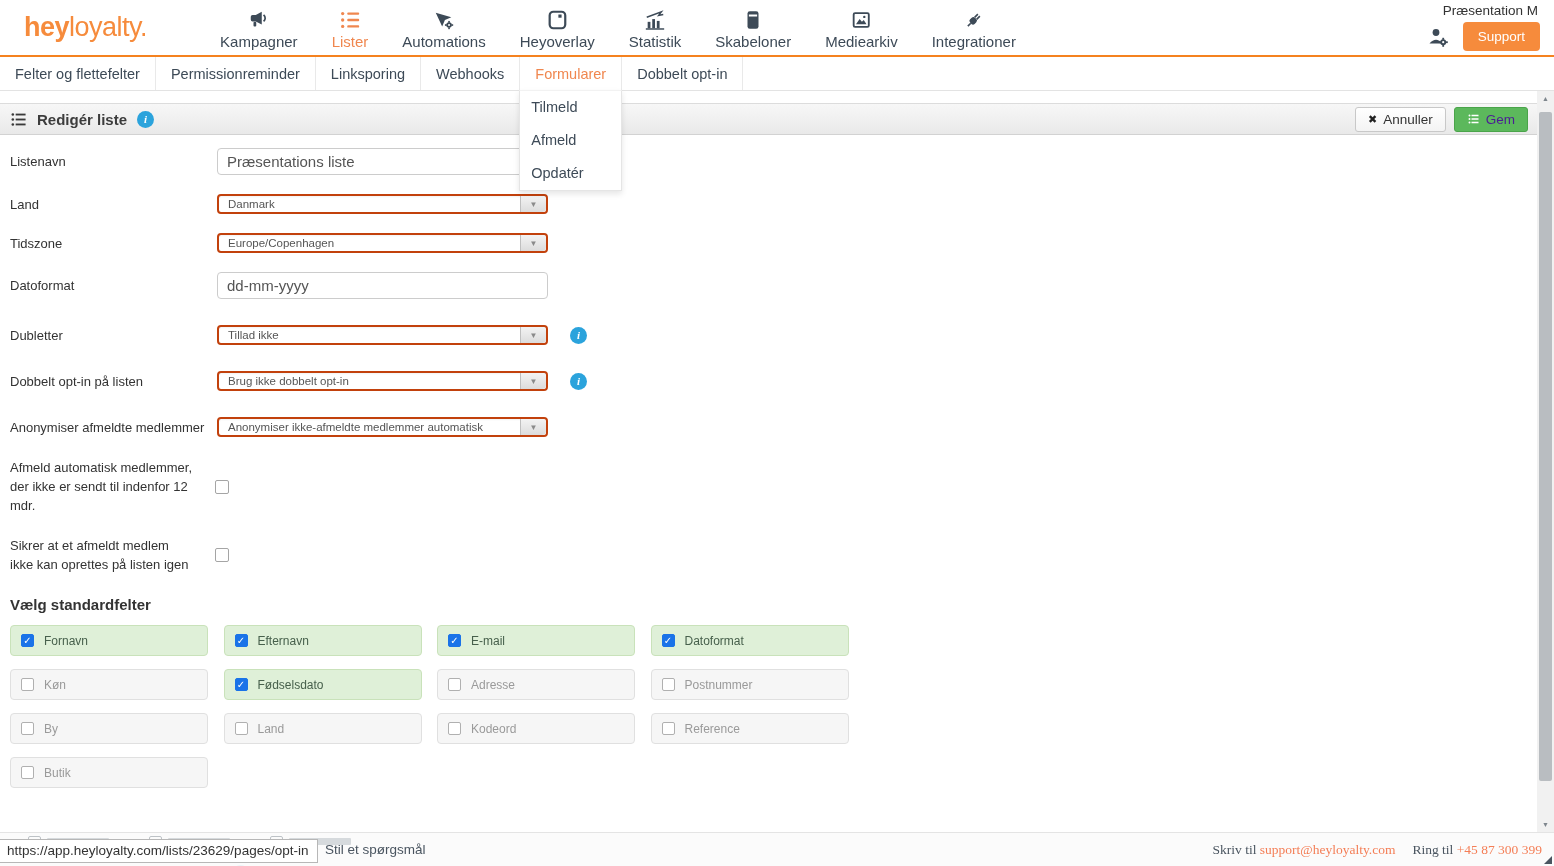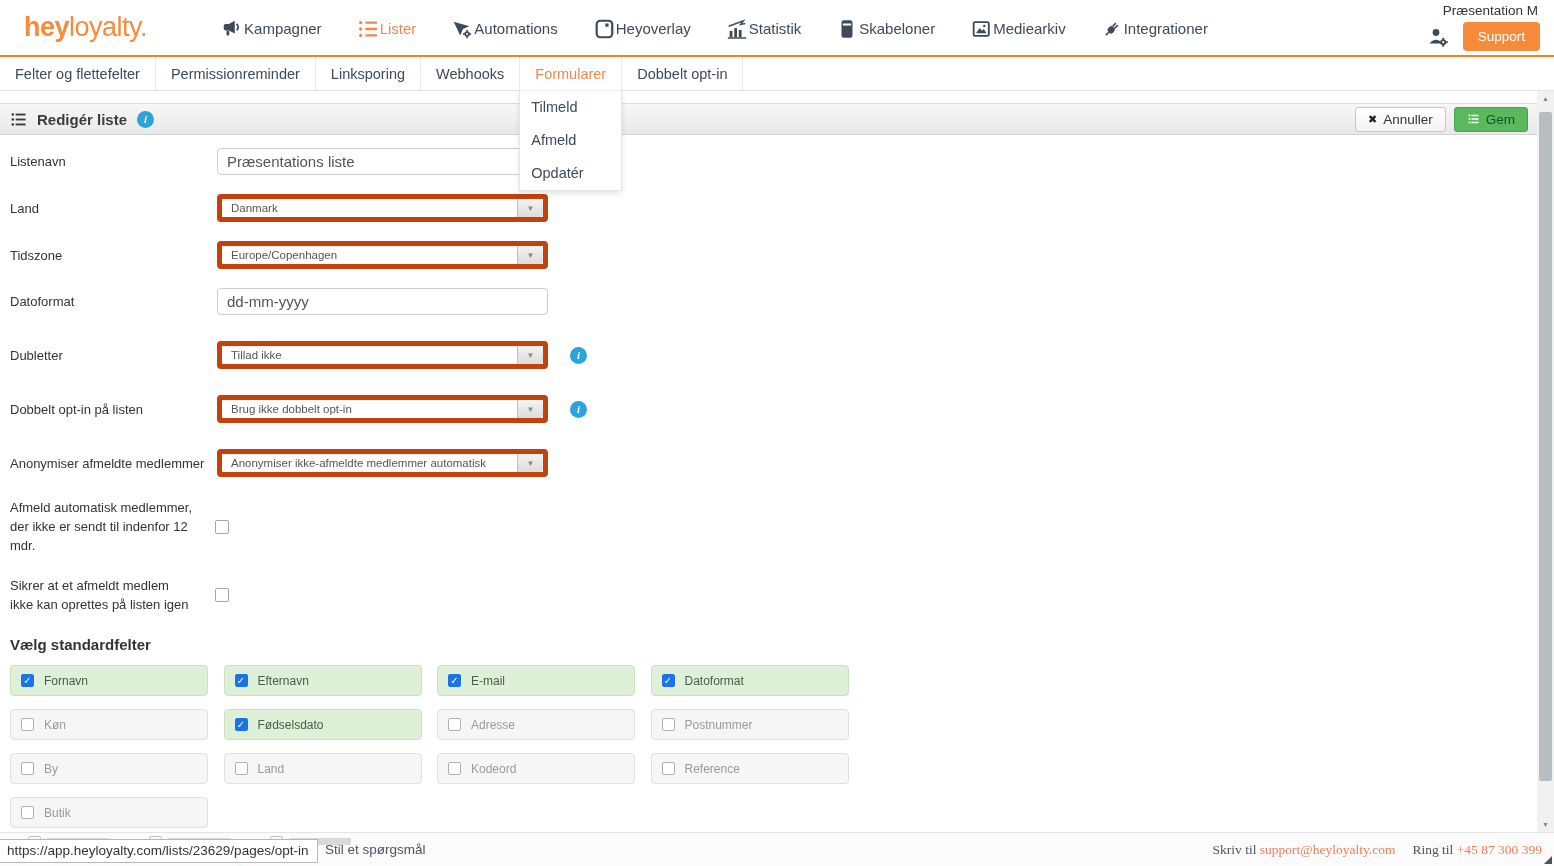--- a/index.html
+++ b/index.html
@@ -4,21 +4,21 @@
 <style>
   * { box-sizing: border-box; margin: 0; padding: 0; }
   html,body { width:1554px; height:866px; overflow:hidden; }
   body { font-family:"Liberation Sans", sans-serif; background:#fff; position:relative; color:#3d4a57; }
 
   
   .topnav { height:57px; background:#fff; border-bottom:2px solid #f5821f; display:flex; align-items:center; padding-left:24px; position:relative; z-index:30;gap:12px; }
   .logo { font-size:27px; color:#f68b3c; letter-spacing:-0.5px; cursor:pointer; white-space:nowrap; }
   .logo b { font-weight:700; }
   .main-menu { display:flex; margin-left:44px; }
-  .nav-item { display:flex; align-items:center; justify-content:center; padding:4px 17px 2px; cursor:pointer; color:#3d4a57; }
+  .nav-item { display:flex; flex-direction:column; align-items:center; justify-content:center; padding:4px 17px 2px; cursor:pointer; color:#3d4a57; }
   .nav-item .nicon { height:24px; display:flex; align-items:flex-end; justify-content:center; margin-bottom:2px; }
   .nav-item .nlabel { font-size:15px; line-height:17px; }
   .nav-item.active { color:#f0874f; }
   .topnav-right { position:absolute; right:14px; top:3px; text-align:right; }
   .acct-name { font-size:13.5px; color:#333; margin-bottom:4px; margin-right:2px; }
   .acct-row { display:flex; align-items:center; justify-content:flex-end; gap:12px; }
   .support-btn { background:#f68b3c; color:#fff; font-size:13.5px; padding:7px 15px; border:none; border-radius:4px; cursor:pointer; }
 
   
   .subnav { height:34px; background:#fff; border-bottom:1px solid #e3e3e3; display:flex; position:relative; z-index:25; }
@@ -28,33 +28,33 @@
   .dropdown-item { display:block; padding:8px 11px; font-size:14.5px; color:#3d4a57; cursor:pointer; height:33px; line-height:17px; }
 
   
   .content { position:relative; width:1537px; padding-top:12px; z-index:5; }
   .page-header { height:32px; background:linear-gradient(#f7f7f7,#e9e9e9); border-top:1px solid #dcdcdc; border-bottom:1px solid #d2d2d2; display:flex; align-items:center; padding:0 9px;justify-content:flex-end; }
   .page-title { font-size:15px; font-weight:700; color:#3c3c3c; margin-left:9px; }
   .hdr-actions { margin-left:auto; display:flex; gap:8px; }
   .btn { font-size:13.5px; border-radius:3px; padding:4px 12px; cursor:pointer; display:flex; align-items:center; gap:6px; }
   .btn-cancel { background:linear-gradient(#ffffff,#f3f3f3); border:1px solid #c8c8c8; color:#333; }
   .btn-cancel .x { font-size:11px; color:#222; }
-  .btn-save { background:#5cb85c; border:1px solid #4aa44a; color:#14532d; }
+  .btn-save { background:#5cb85c; border:1px solid #4aa44a; color:#4c1d95; }
 
   .info-icon { width:17px; height:17px; border-radius:50%; background:#2ba3dc; color:#fff; display:inline-flex; align-items:center; justify-content:center; font-family:"Liberation Serif", serif; font-style:italic; font-weight:700; font-size:11px; cursor:pointer; flex:none; }
 
   
   .form { padding:13px 0 0 10px; }
   .form-row { display:flex; align-items:center; margin-bottom:19px; }
   .form-row.gap26 { margin-bottom:26px; }
   .form-row.gap21 { margin-bottom:21px; }
   .form-label { width:207px; font-size:13px; color:#333; line-height:19px; flex:none; }
   .ctl-wrap { display:flex; align-items:center; gap:22px; }
   .text-input { width:331px; height:27px; border:1px solid #ccc; border-radius:4px; padding:0 9px; font-size:15px; color:#555; font-family:"Liberation Sans", sans-serif; background:#fff; }
-  .hl-select { width:331px; height:28px; border:5px solid #c2410c; border-radius:4px; background:#fff; position:relative; cursor:pointer; display:flex; align-items:center; box-shadow:inset 0 1px 2px rgba(0,0,0,0.05); }
+  .hl-select { width:331px; height:20px; border:2px solid #c2410c; border-radius:4px; background:#fff; position:relative; cursor:pointer; display:flex; align-items:center; box-shadow:inset 0 1px 2px rgba(0,0,0,0.05); }
   .hl-select .sel-text { font-size:11.5px; color:#555; padding-left:9px; }
   .sel-arrow { position:absolute; right:0; top:0; bottom:0; width:26px; background:linear-gradient(#f3f3f3,#dcdcdc); border-left:1px solid #bfbfbf; border-radius:0 4px 4px 0; display:flex; align-items:center; justify-content:center; color:#8a8a8a; font-size:8px; }
   .plain-cbx { width:14px; height:14px; border:1px solid #a5a5a5; border-radius:2px; background:#fff; cursor:pointer; flex:none; }
 
   .section-heading { font-size:15px; font-weight:700; color:#333; margin:22px 0 12px; }
 
   
   .cards { width:870px; display:flex; flex-wrap:wrap; }
   .field-card { width:198px; height:31px; border-radius:4px; background:#f6f6f6; border:1px solid #e0e0e0; color:#9a9a9a; display:flex; align-items:center; padding-left:10px; gap:10px; font-size:12px; margin:0 15.5px 13px 0; cursor:pointer; }
   .cbx { width:13px; height:13px; border:1px solid #b0b0b0; border-radius:2px; background:#fff; display:flex; align-items:center; justify-content:center; font-size:10px; color:transparent; flex:none; }

